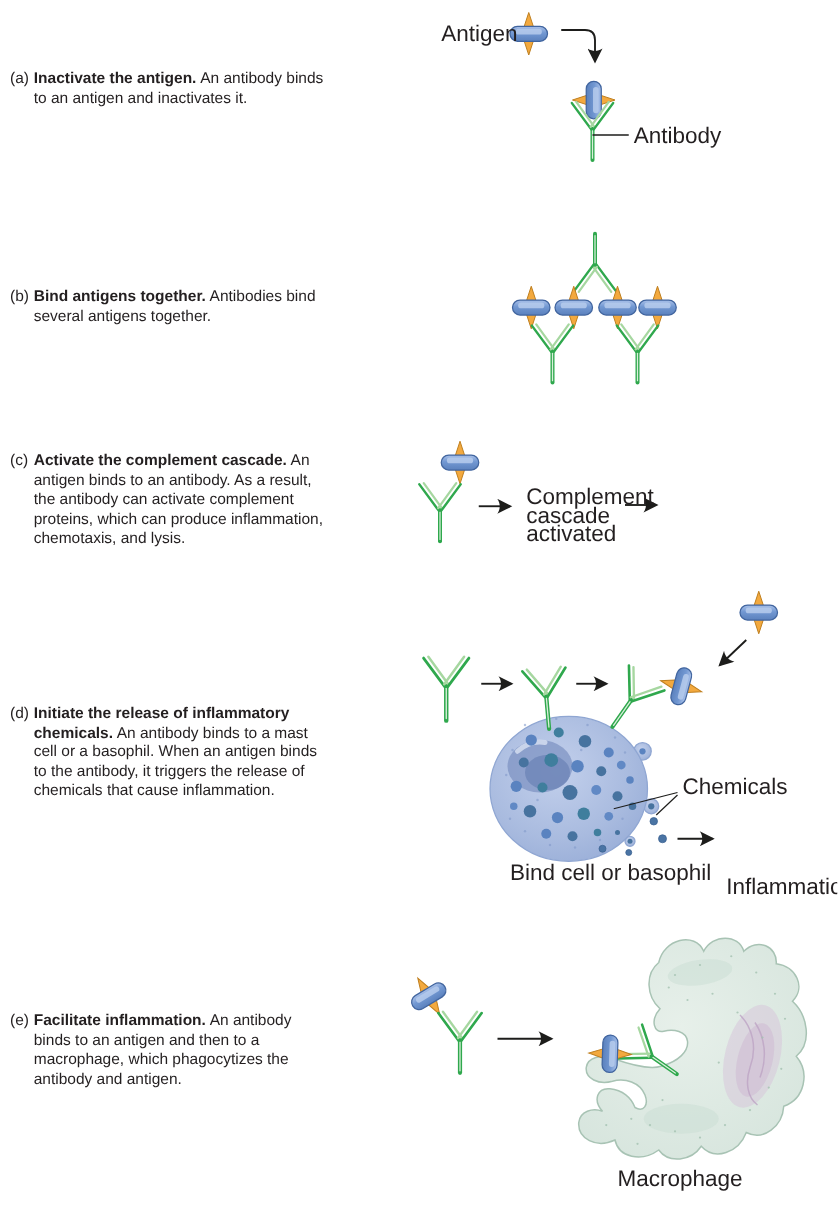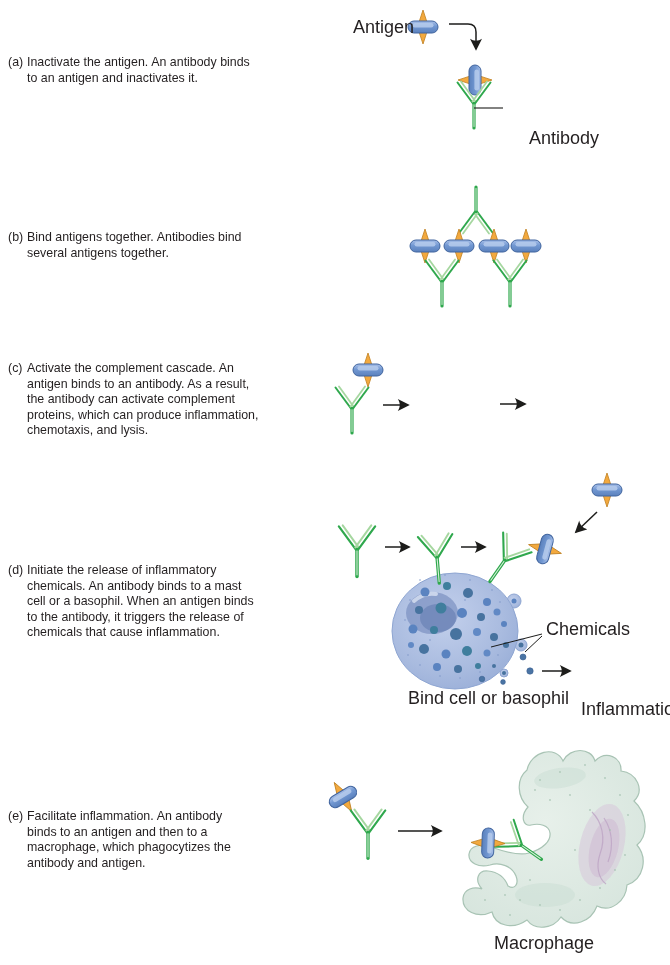--- a/index.html
+++ b/index.html
@@ -2,21 +2,21 @@
 <html><head>
 <meta charset="utf-8">
 <style>
   html,body{margin:0;padding:0;background:#ffffff;}
   .page{position:relative;width:670px;height:965px;background:#ffffff;overflow:hidden;
         font-family:"Liberation Sans",sans-serif;}
   .art{position:absolute;left:0;top:0;}
   .cap{position:absolute;font-size:12.4px;line-height:15.6px;color:#231f20;
        white-space:pre-line;padding-left:19px;width:280px;}
   .cap .tag{position:absolute;left:0;top:0;}
-  .cap .ttl{font-weight:normal;margin-right:3px;}
+  .cap .ttl{font-weight:bold;margin-right:3px;}
   .lbl{position:absolute;font-size:18px;line-height:15.2px;color:#231f20;white-space:pre-line;}
 </style>
 </head>
 <body>
 
 <div class="page">
 
 <svg class="art" width="670" height="965" viewBox="0 0 670 965">
   <defs>
     <linearGradient id="pillg" x1="0" y1="0" x2="0" y2="1">
@@ -245,19 +245,22 @@
 cell or a basophil. When an antigen binds
 to the antibody, it triggers the release of
 chemicals that cause inflammation.</span></div>
 
 <div class="cap" style="left:8px;top:809px;"><span class="tag">(e)</span><span class="ttl">Facilitate inflammation.</span><span class="bdy">An antibody
 binds to an antigen and then to a
 macrophage, which phagocytizes the
 antibody and antigen.</span></div>
 
 <div class="lbl" style="left:353px;top:20px;">Antigen</div>
-<div class="lbl" style="left:529px;top:101px;margin-top:30px;">Antibody</div>
+<div class="lbl" style="left:507px;top:101px;">Antibody</div>
+<div class="lbl" style="left:421px;top:390px;">Complement
+cascade
+activated</div>
 <div class="lbl" style="left:546px;top:622px;">Chemicals</div>
 <div class="lbl" style="left:581px;top:664px;margin-top:38px;">Inflammation</div>
 <div class="lbl" style="left:408px;top:691px;">Bind cell or basophil</div>
 <div class="lbl" style="left:494px;top:936px;">Macrophage</div>
 
 </div>
 
 </body></html>

